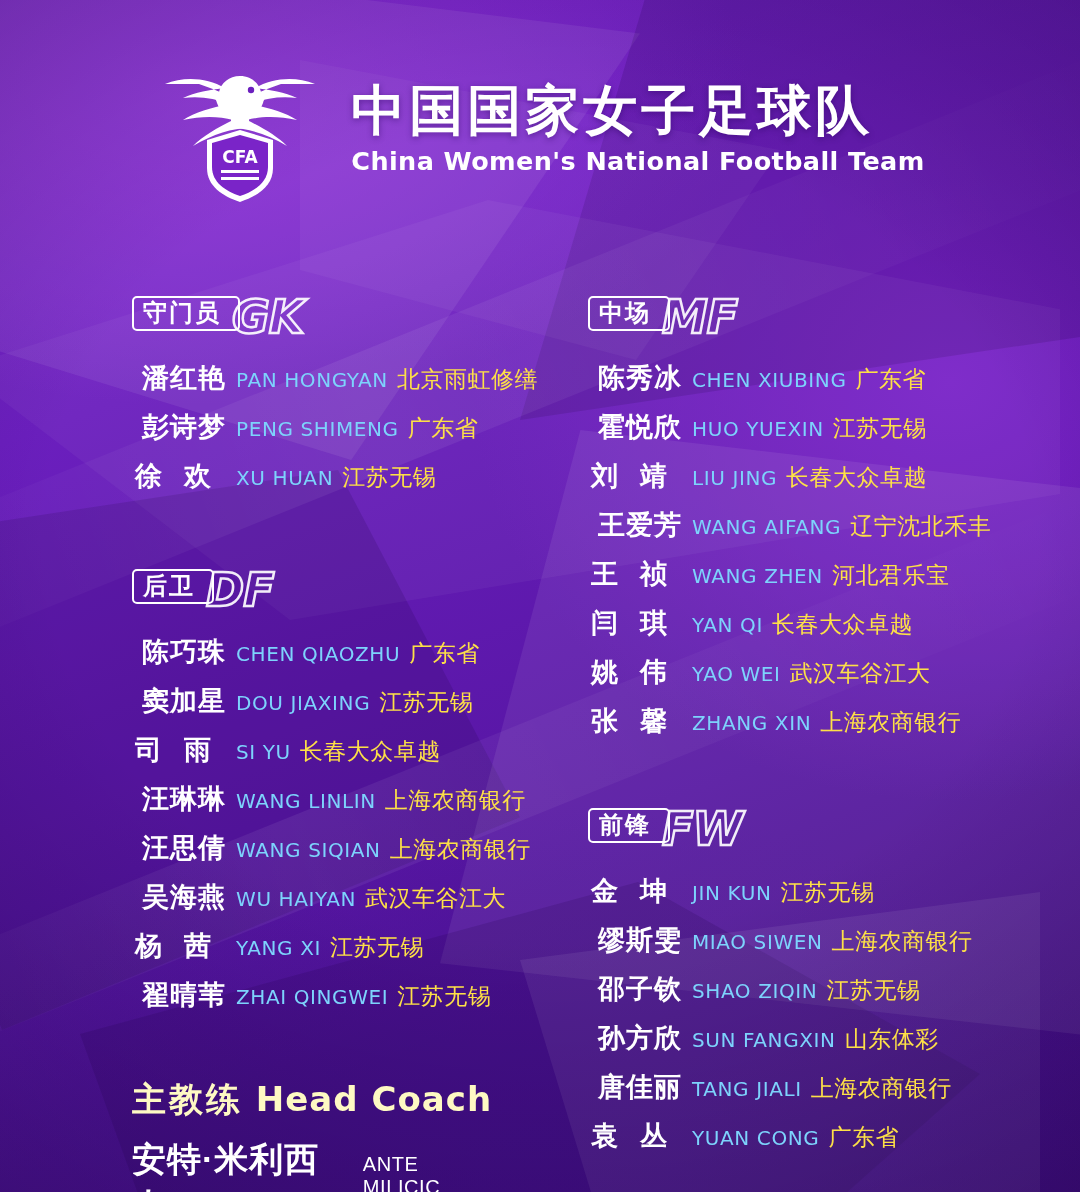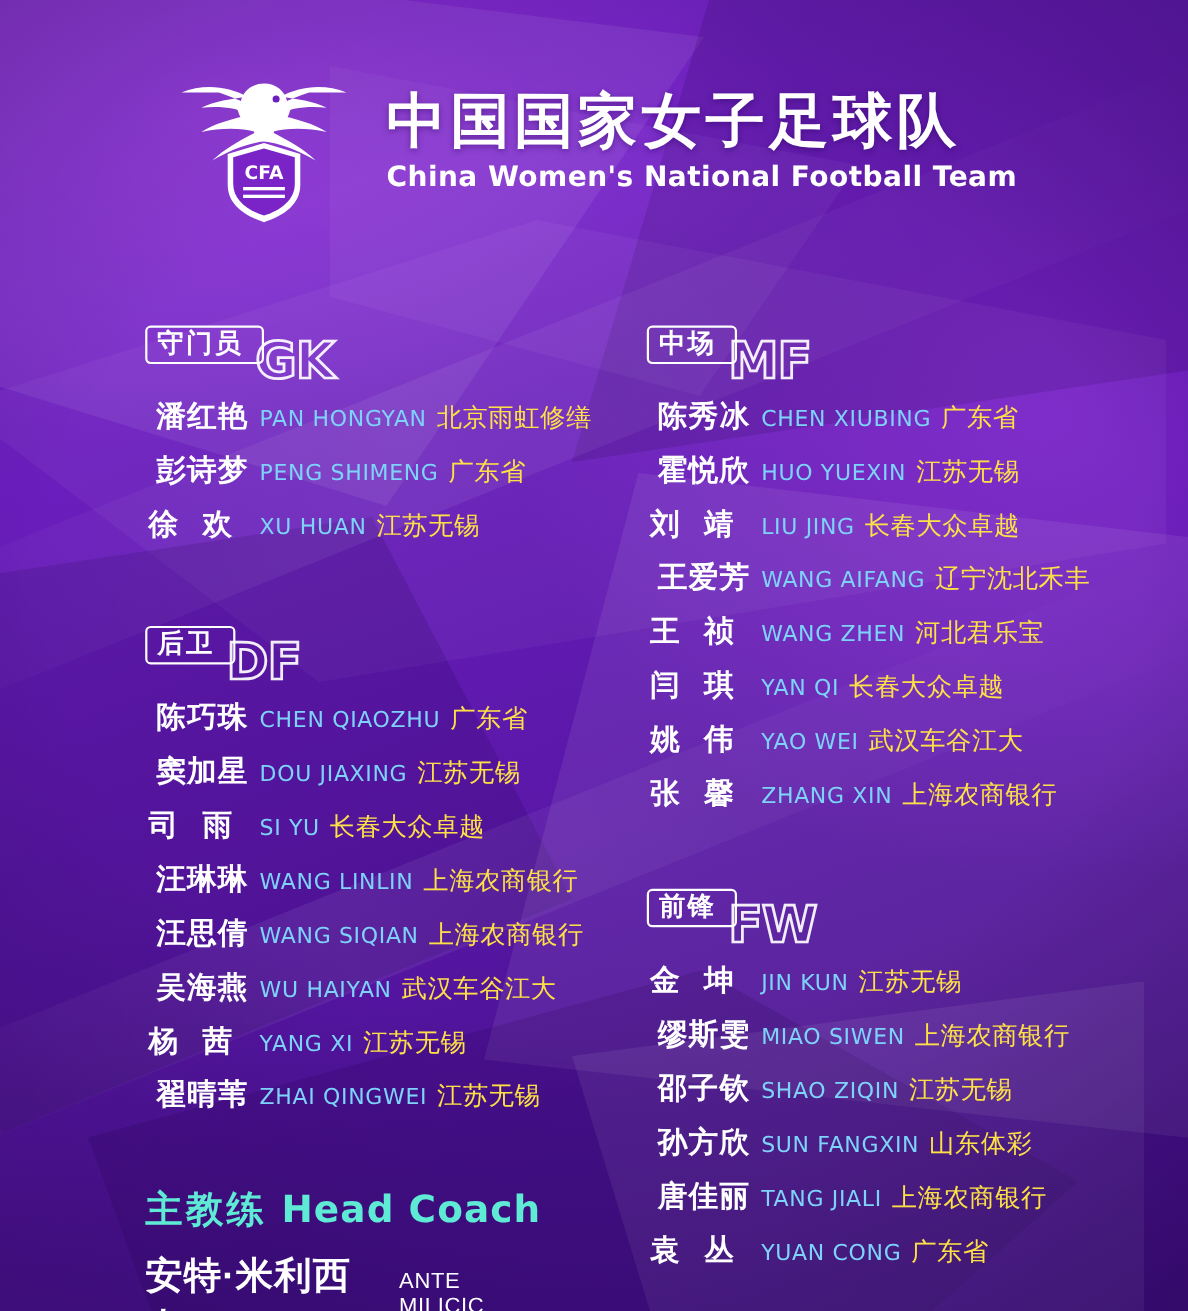--- a/index.html
+++ b/index.html
@@ -119,28 +119,29 @@
     font-weight: bold;
     letter-spacing: 2px;
     line-height: 1;
     position: relative;
     z-index: 2;
     background: transparent;
   }
   .sec-en {
     font-size: 46px;
     font-weight: bold;
+    font-style: italic;
     letter-spacing: -1px;
     line-height: 0.92;
     margin-left: -8px;
     color: transparent;
     -webkit-text-stroke: 2.5px rgba(255,255,255,0.92);
     font-family: "DejaVu Sans", sans-serif;
     position: relative;
-    top: 15px;
+    top: 4px;
   }
 
   
   .players { margin-bottom: 8px; }
   .prow {
     display: flex;
     align-items: baseline;
     margin-bottom: 13px;
     white-space: nowrap;
   }
@@ -168,21 +169,21 @@
   }
 
   .gap-df { height: 58px; }
   .gap-fw { height: 52px; }
 
   
   .coach { margin-top: 64px; }
   .coach-title {
     font-size: 34px;
     font-weight: bold;
-    color: #5eead4;
+    color: #fef9c3;
     letter-spacing: 1px;
     font-family: "DejaVu Sans", sans-serif;
   }
   .coach-title .cn { letter-spacing: 3px; }
   .coach-row {
     margin-top: 14px;
     display: flex;
     align-items: baseline;
   }
   .coach-cn {

